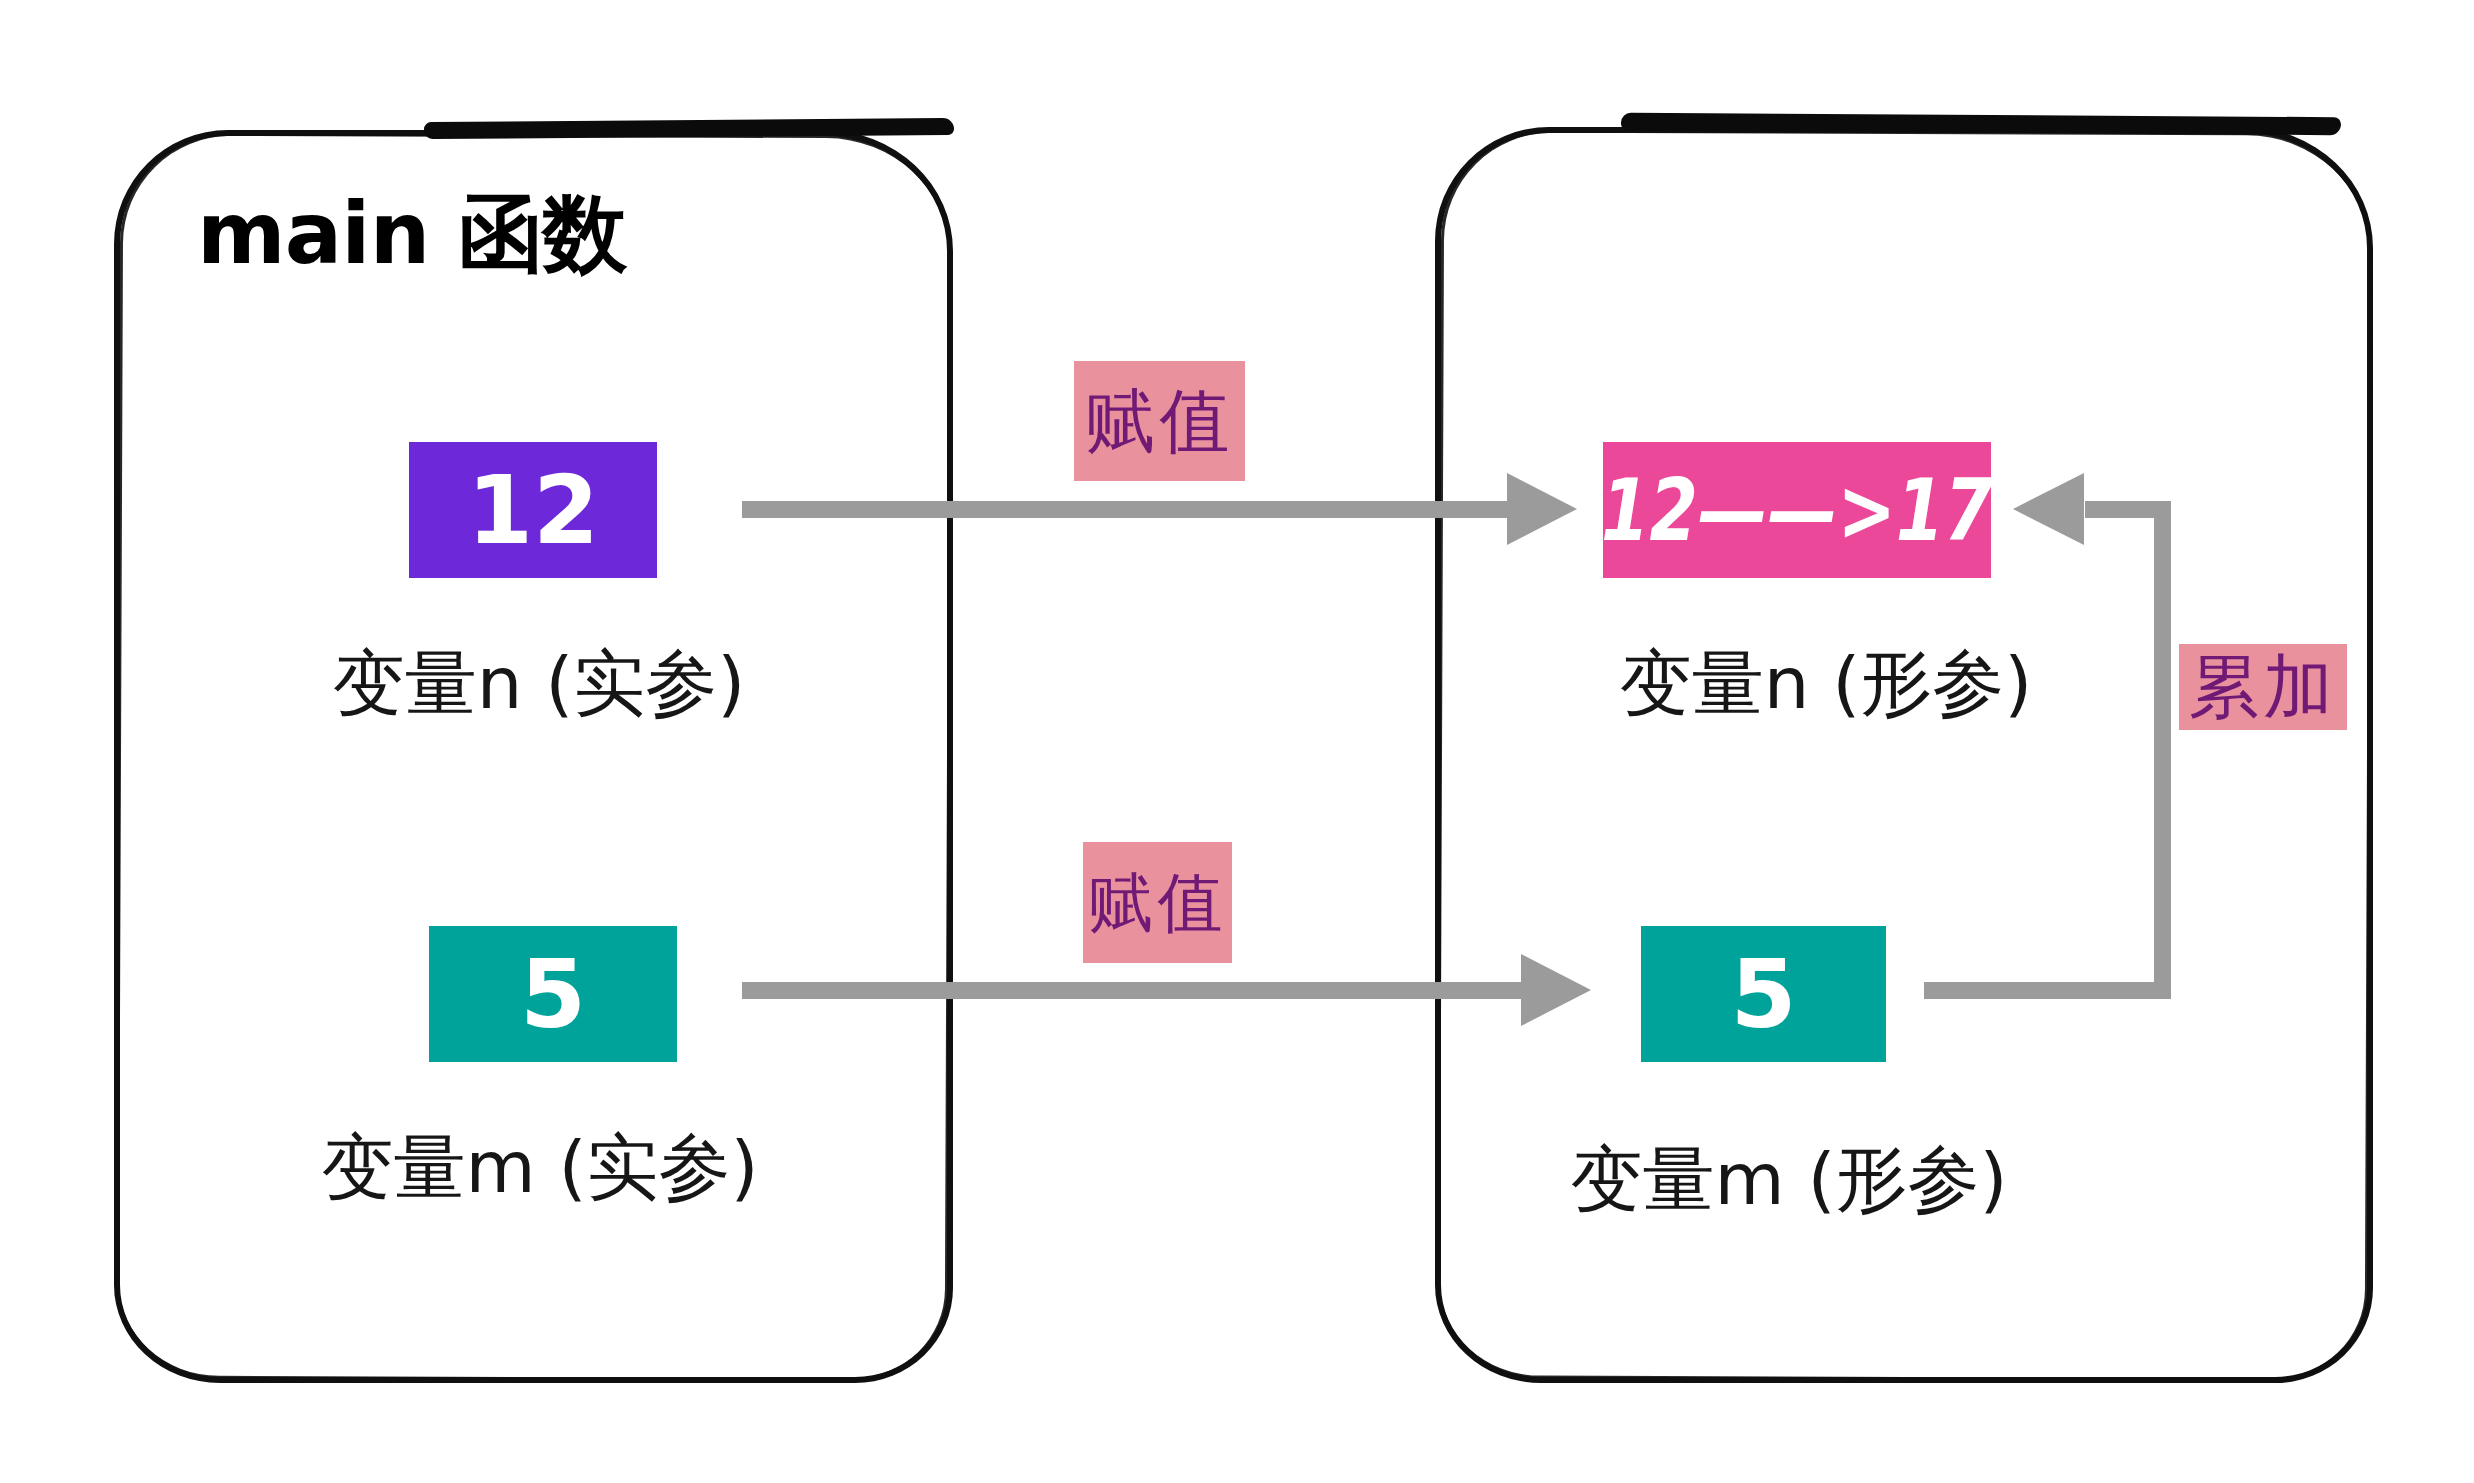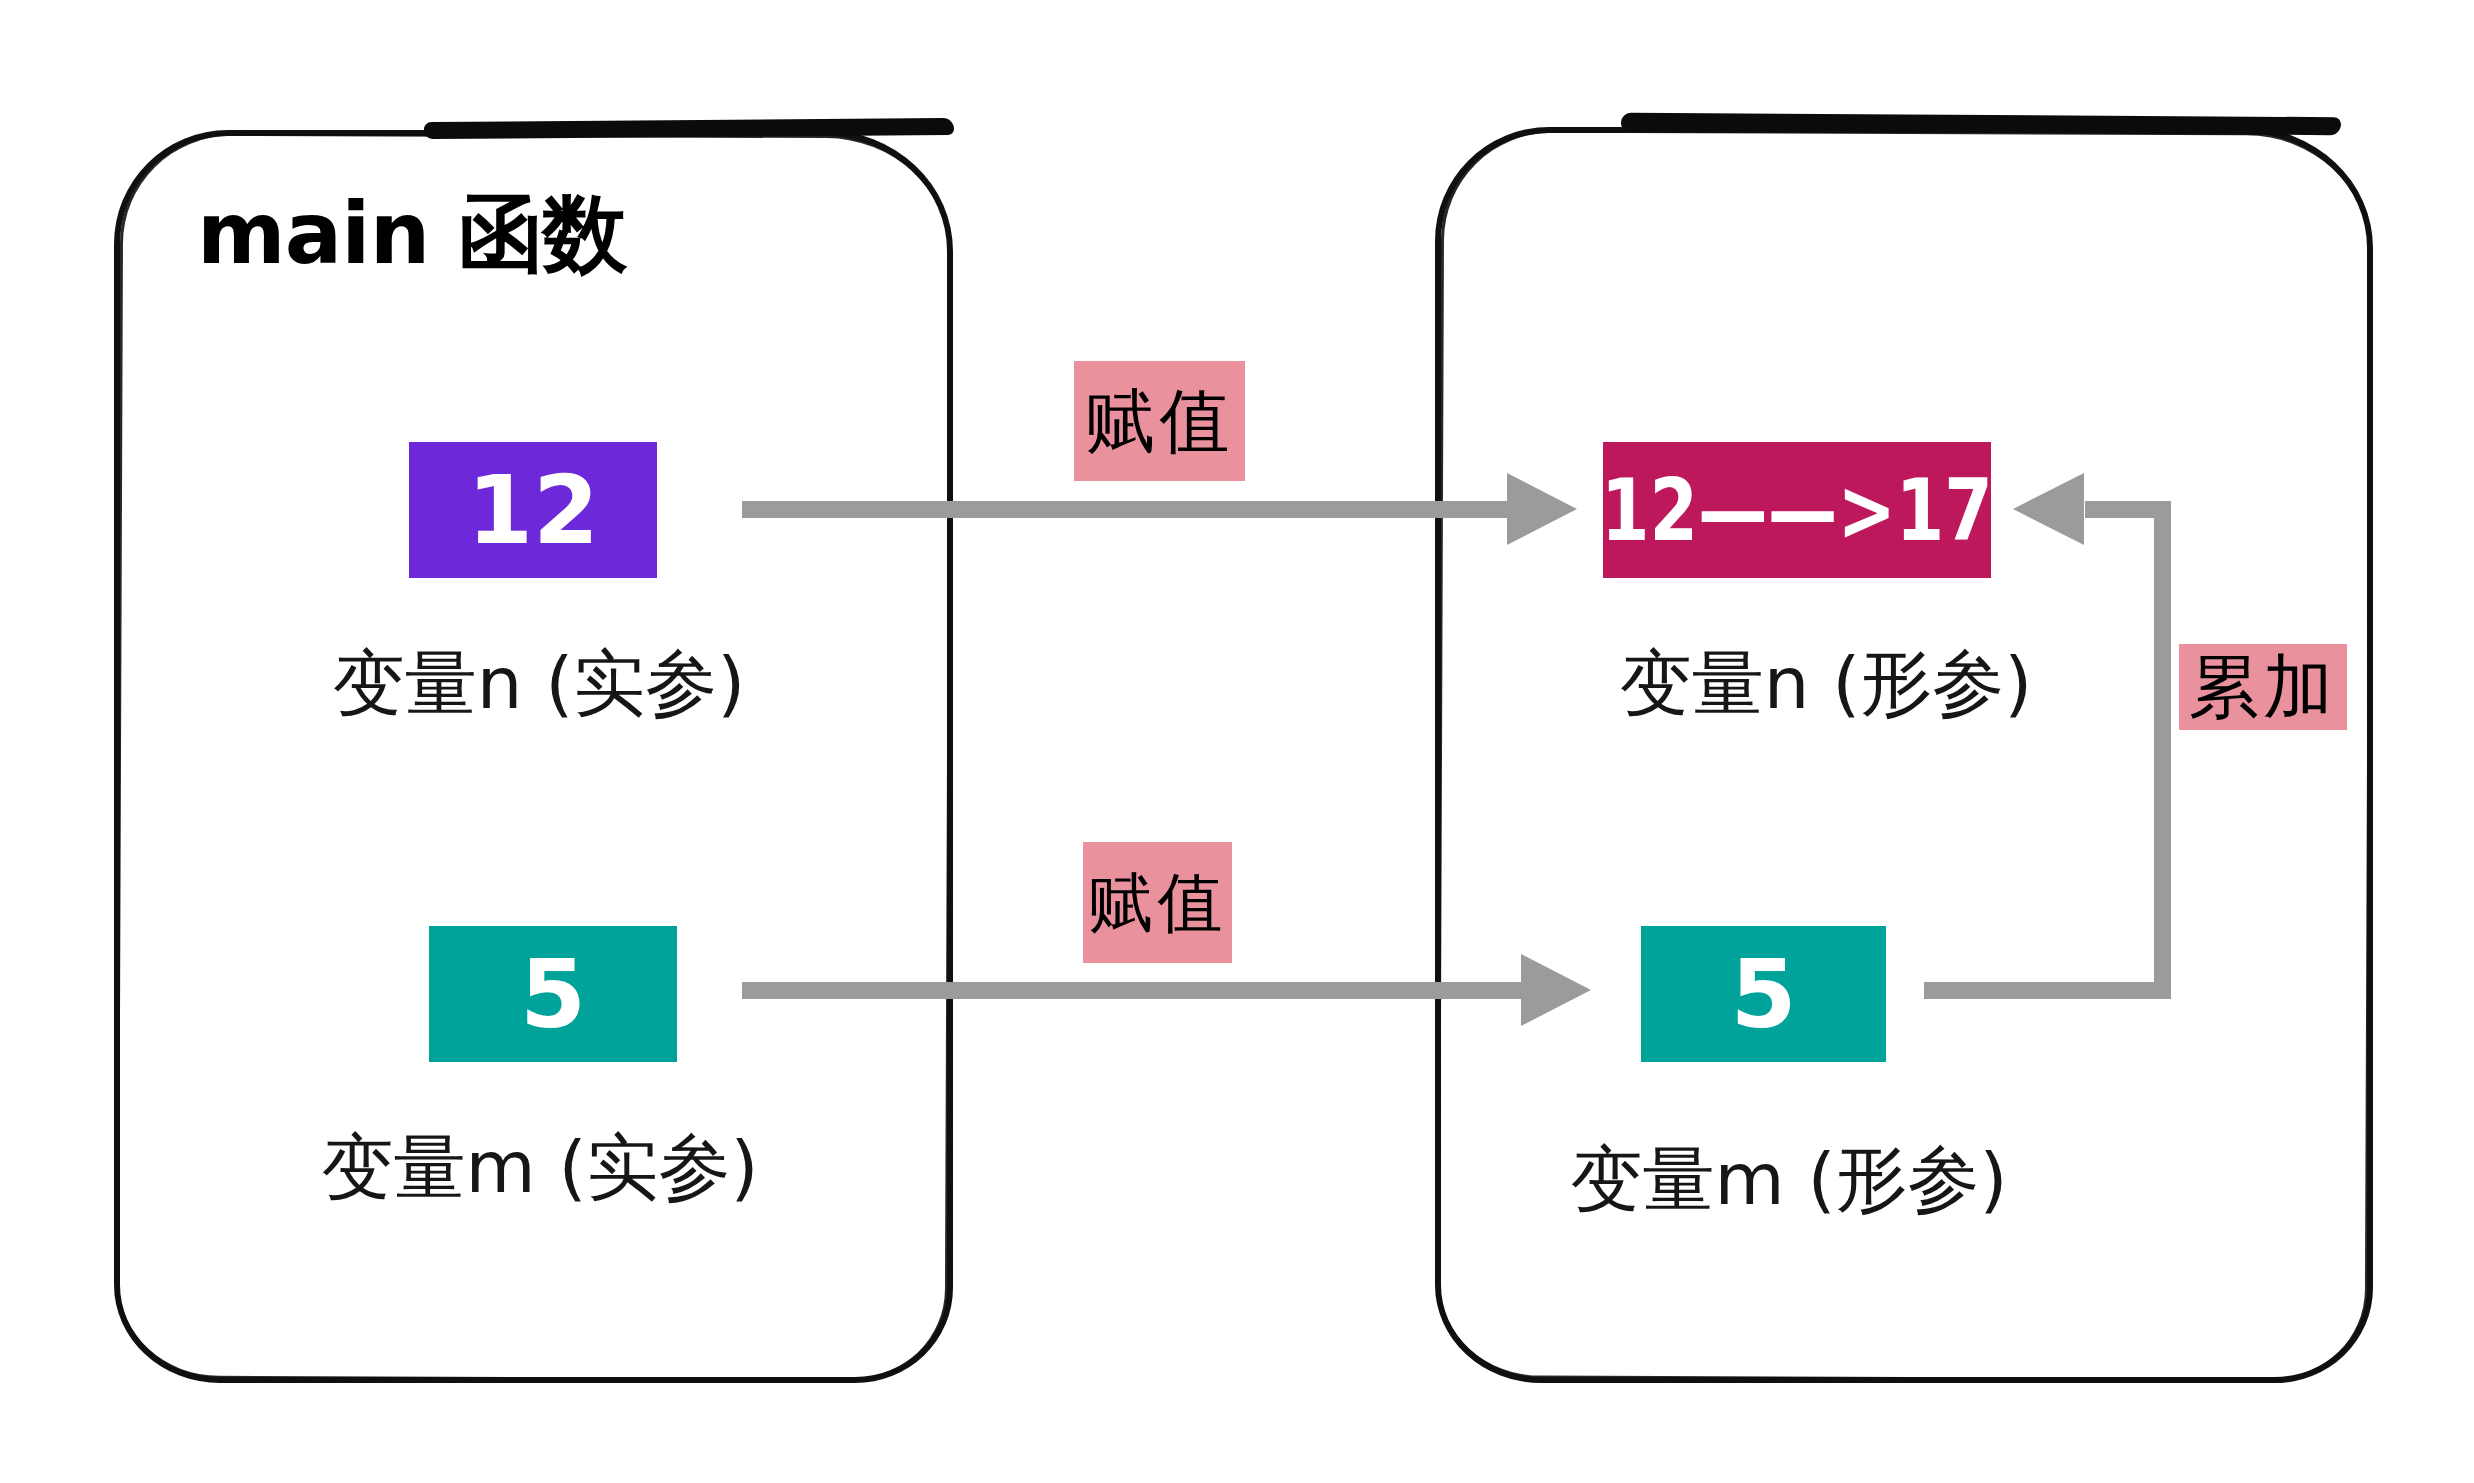--- a/index.html
+++ b/index.html
@@ -44,21 +44,21 @@
     position:absolute;width:576px;text-align:center;font-size:72px;line-height:1.15;
     color:#161616;white-space:nowrap;z-index:3;
   }
   .lbl-main-n{left:251px;top:642px;}
   .lbl-main-m{left:252px;top:1126px;}
   .lbl-add-n{left:1538px;top:642px;}
   .lbl-add-m{left:1501px;top:1126px;margin-top:12px;}
   
   .badge{
     position:absolute;display:flex;align-items:center;justify-content:center;
-    color:#000000;font-size:70px;letter-spacing:4.5px;line-height:1;z-index:6;
+    color:#701a75;font-size:70px;letter-spacing:4.5px;line-height:1;z-index:6;
   }
   .badge-assign-top{left:1074px;top:361px;width:171px;height:120px;}
   .badge-assign-bottom{left:1083px;top:842px;width:149px;height:121px;font-size:65px;}
   .badge-accumulate{left:2179px;top:644px;width:168px;height:86px;}
   
   .shaft{position:absolute;z-index:5;}
   .shaft-assign-top{left:742px;top:501px;width:767px;height:16.7px;}
   .shaft-assign-bottom{left:742px;top:982px;width:782px;height:16.7px;}
   .loop-bottom{left:1924px;top:982px;width:247px;height:16.7px;}
   .loop-vertical{left:2154px;top:501px;width:16.7px;height:498px;}
@@ -81,21 +81,21 @@
   <div class="smear smear-add"></div>
 
   <div class="frame-title title-main">main 函数</div>
 
   <div class="vbox vbox-main-n teal-bg" style="background: #6d28d9;">
     <span class="vtext">12</span>
   </div>
   <div class="vbox vbox-main-m teal-bg" style="background: rgb(0, 163, 154);">
     <span class="vtext">5</span>
   </div>
-  <div class="vbox vbox-add-n teal-bg" style="background: #be185d;">
+  <div class="vbox vbox-add-n teal-bg" style="background: #ec4899; font-style: italic;">
     <span class="vtext">12——&gt;17</span>
   </div>
   <div class="vbox vbox-add-m teal-bg" style="background: rgb(0, 163, 154);">
     <span class="vtext">5</span>
   </div>
 
   <div class="varlabel lbl-main-n">变量n (实参)</div>
   <div class="varlabel lbl-main-m">变量m (实参)</div>
   <div class="varlabel lbl-add-n">变量n (形参)</div>
   <div class="varlabel lbl-add-m">变量m (形参)</div>

